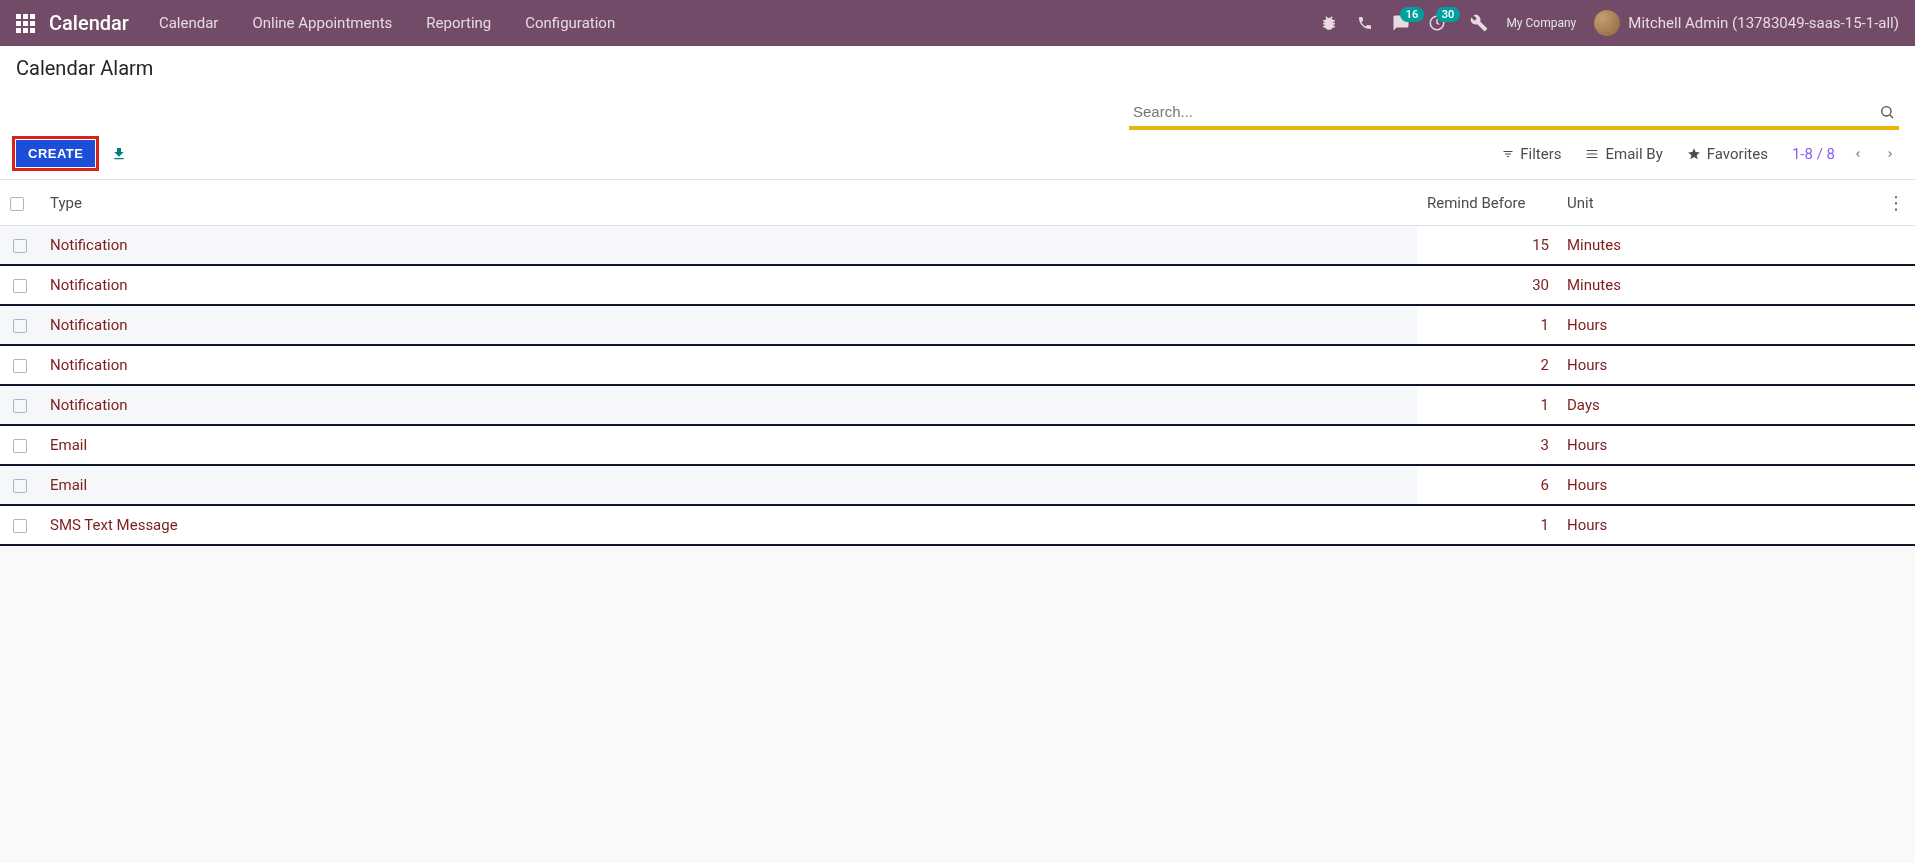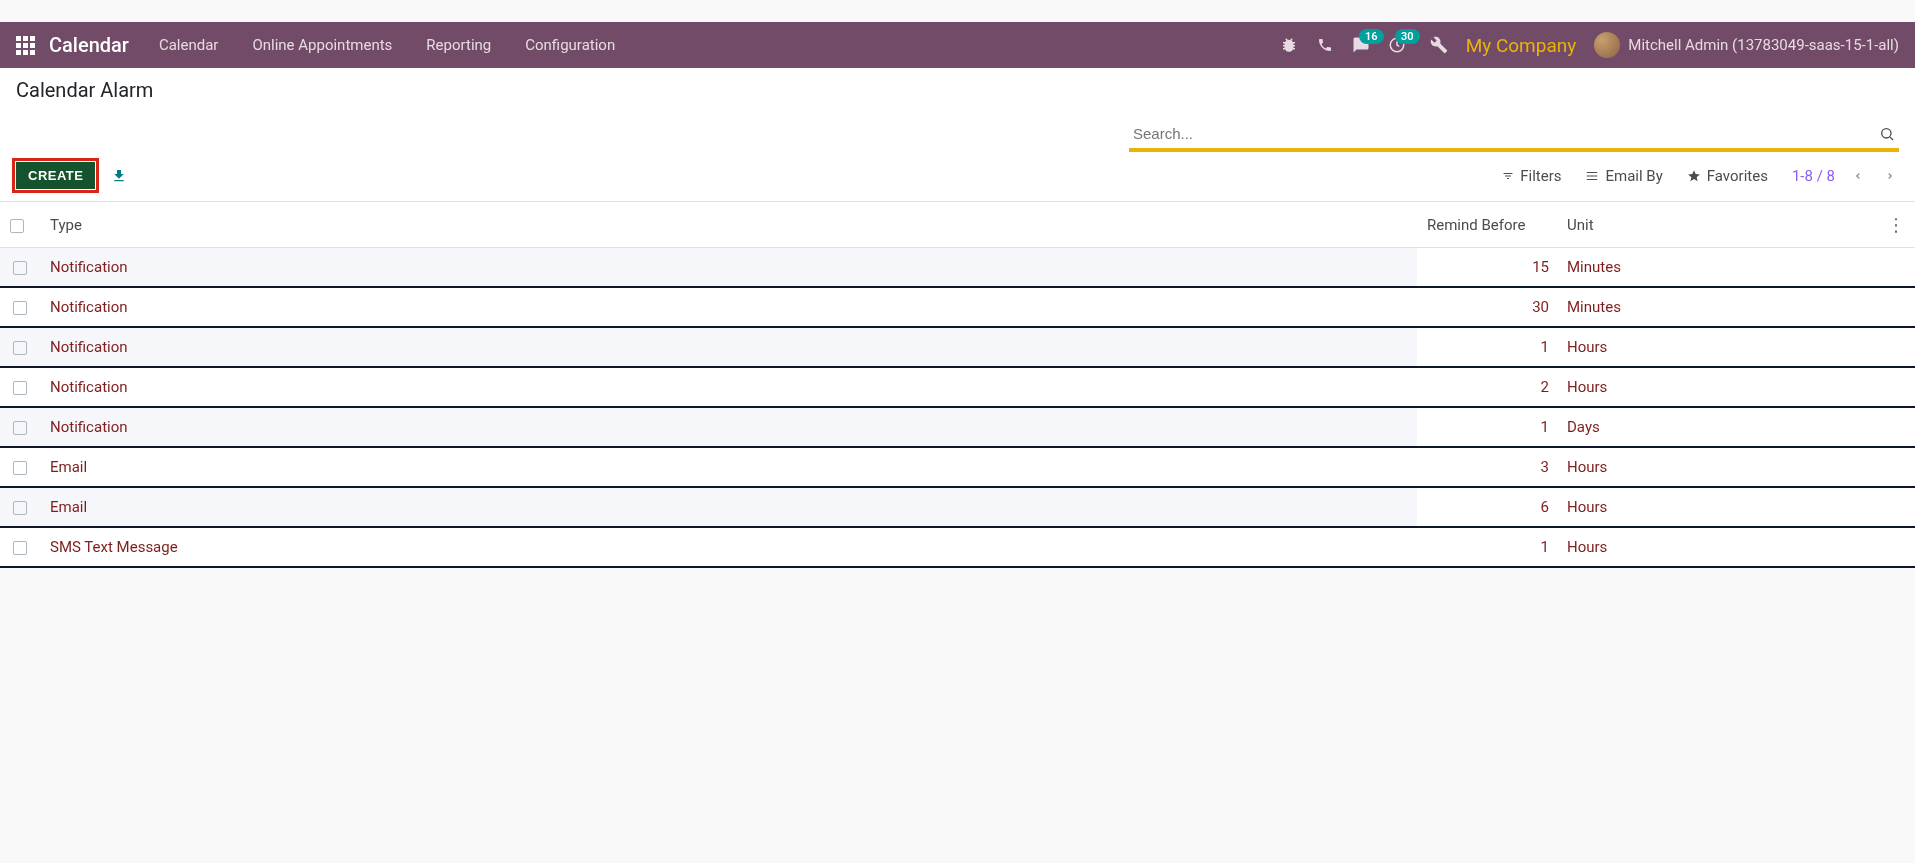--- a/index.html
+++ b/index.html
@@ -1,41 +1,41 @@
 <!DOCTYPE html>
 <html><head>
 <meta charset="utf-8">
 <style>
   * { margin: 0; padding: 0; box-sizing: border-box; }
   body { font-family: -apple-system, BlinkMacSystemFont, "Segoe UI", Roboto, Helvetica, Arial, sans-serif; font-size: 14px; color: #4c4c4c; background: #f9f9f9; }
   
   
-  .navbar { background: #714b67; height: 46px; display: flex; align-items: center; color: #fff; padding: 0 16px; margin-top: 22px; }
+  .navbar { background: #714b67; height: 46px; display: flex; align-items: center; color: #fff; padding: 0 16px; }
   .apps-icon { display: grid; grid-template-columns: repeat(3,5px); grid-template-rows: repeat(3,5px); gap: 2px; margin-right: 14px; cursor: pointer; }
   .apps-icon span { background: #fff; width: 5px; height: 5px; }
   .brand { font-size: 20px; font-weight: 500; margin-right: 30px; }
   .nav-menu { display: flex; gap: 34px; flex: 1; }
   .nav-menu a { color: #e7dbe1; text-decoration: none; font-size: 15px; cursor: pointer; }
   .nav-right { display: flex; align-items: center; gap: 18px; }
   .nav-icon { width: 18px; height: 18px; position: relative; cursor: pointer; display: flex; align-items: center; justify-content: center; }
   .badge { position: absolute; top: -7px; right: -14px; background: #00a09d; color: #fff; font-size: 11px; font-weight: 600; padding: 1px 6px; border-radius: 10px; }
-  .company { font-size: 19px; color: #eab308; cursor: pointer; }
+  .company { font-size: 12px; color: #e5e5e5; cursor: pointer; }
   .user { display: flex; align-items: center; gap: 8px; font-size: 15px; color: #e7dbe1; cursor: pointer; }
   .avatar { width: 26px; height: 26px; border-radius: 50%; background: radial-gradient(circle at 30% 30%, #c89f6e, #8b6544); }
   
   
   .control-panel { background: #fff; border-bottom: 1px solid #dee2e6; }
   .cp-top { display: flex; padding: 10px 16px 4px 16px; }
   .breadcrumb { font-size: 20px; color: #212529; flex: 1; }
   .search-wrap { flex: 1; max-width: 770px; position: relative; border-bottom: 4px solid #eab308; display: flex; align-items: center; margin-top: 41px; }
   .search-input { border: none; outline: none; width: 100%; padding: 6px 4px; font-size: 15px; background: transparent; }
   .search-btn { background: none; border: none; cursor: pointer; padding: 4px; }
   .cp-bottom { display: flex; padding: 6px 16px 12px 16px; align-items: center; }
   .cp-left { flex: 1; display: flex; align-items: center; gap: 12px; }
-  .create-btn { background: #14532d; color: #fff; border: none; padding: 6px 12px; font-size: 13px; font-weight: 600; letter-spacing: 0.5px; cursor: pointer; outline: 3px solid #d82518; outline-offset: 1px; }
+  .create-btn { background: #1d4ed8; color: #fff; border: none; padding: 6px 12px; font-size: 13px; font-weight: 600; letter-spacing: 0.5px; cursor: pointer; outline: 3px solid #d82518; outline-offset: 1px; }
   .import-btn { background: none; border: none; color: #00a09d; cursor: pointer; padding: 4px; }
   .cp-right { display: flex; align-items: center; gap: 24px; margin-left: auto; }
   .search-options { display: flex; gap: 24px; }
   .opt { display: flex; align-items: center; gap: 6px; color: #4c4c4c; cursor: pointer; font-size: 15px; }
   .pager { display: flex; align-items: center; gap: 14px; color: #8b5cf6; font-size: 15px; }
   .pager-arrow { cursor: pointer; color: #8f8f8f; padding: 2px 4px; font-size: 18px; }
   
   
   .list-table { width: 100%; border-collapse: collapse; background: #fff; }
   .list-table thead th { text-align: left; padding: 12px 10px; font-weight: 400; font-size: 15px; color: #4c4c4c; border-bottom: 1px solid #dee2e6; background: #fff; white-space: nowrap; }

